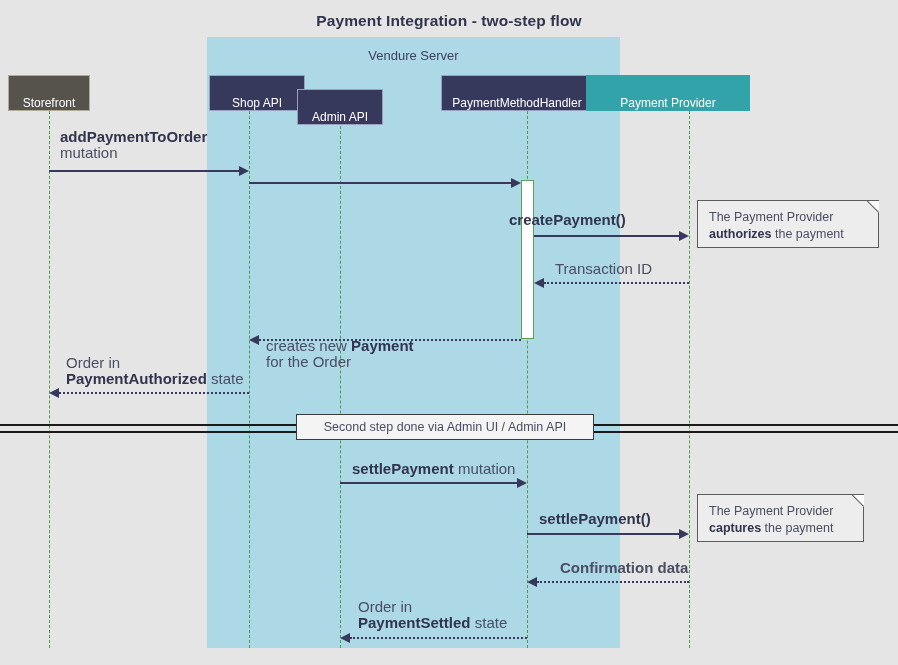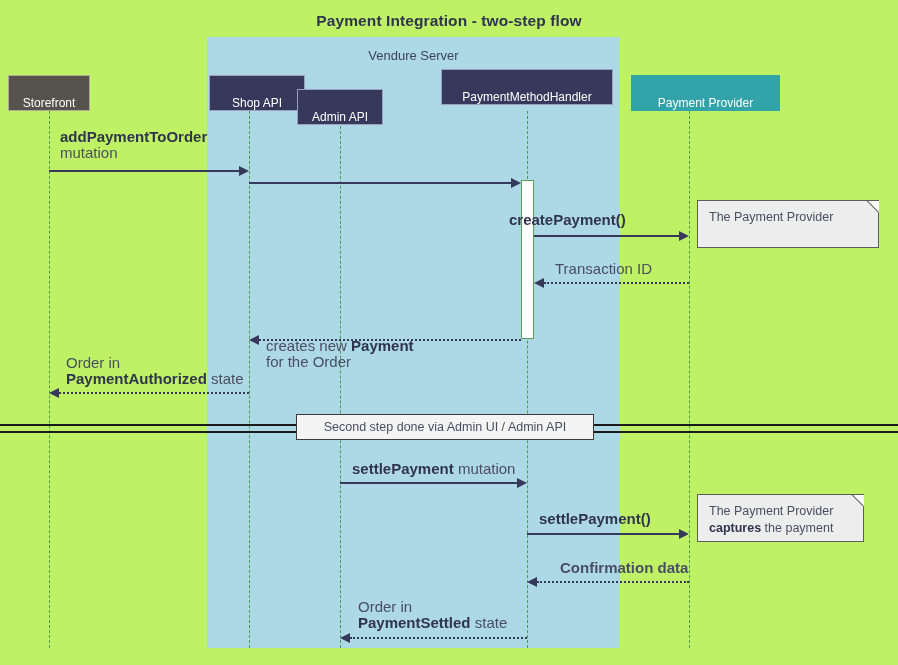--- a/index.html
+++ b/index.html
@@ -8,21 +8,21 @@
     background: #ffffff;
   }
   body {
     font-family: "Liberation Sans", "DejaVu Sans", sans-serif;
   }
   #canvas {
     position: relative;
     width: 898px;
     height: 665px;
     overflow: hidden;
-    background: #bef264;
+    background: #e5e5e5;
   }
   .abs { position: absolute; }
 
   
   .diagram-title {
     left: 0; top: 12px;
     width: 898px;
     text-align: center;
     font-size: 15.5px;
     font-weight: bold;
@@ -64,26 +64,26 @@
     left: 209px; top: 75px; width: 96px;
     background: #36395c;
     border: 1px solid #9aa0c0;
   }
   .p-admin {
     left: 297px; top: 89px; width: 86px;
     background: #36395c;
     border: 1px solid #9aa0c0;
   }
   .p-pmh {
-    left: 441px; top: 69px; width: 172px;
+    left: 441px; top: 75px; width: 152px;
     background: #36395c;
     border: 1px solid #9aa0c0;
   }
   .p-provider {
-    left: 631px; top: 75px; width: 149px;
+    left: 586px; top: 75px; width: 164px;
     background: #32A3A8;
     border: 1px solid #32A3A8;
   }
 
   
   .lifeline {
     top: 111px;
     width: 0;
     height: 537px;
     border-left: 1px dashed #4b9c4b;
@@ -209,20 +209,21 @@
 
   <div class="abs msg-label" style="left:509px; top:212px;">
     <b>createPayment()</b>
   </div>
   <div class="abs msg-line" style="left:534px; top:235px; width:145px;"></div>
   <div class="abs arrow-head right" style="left:679px; top:231px;"></div>
 
   <div class="abs" style="left:697px; top:200px;">
     <div class="note" style="width:182px; height:48px;">
       <div>The Payment Provider</div>
+      <div><b>authorizes</b><span> the payment</span></div>
     </div>
     <div class="abs note-fold" style="left:170px; top:1px;"></div>
     <div class="abs note-fold-edge" style="left:170px; top:0px;"></div>
   </div>
 
   <div class="abs msg-label" style="left:555px; top:261px;">
     <span>Transaction ID</span>
   </div>
   <div class="abs msg-line dotted" style="left:544px; top:282px; width:145px;"></div>
   <div class="abs arrow-head left" style="left:534px; top:278px;"></div>

